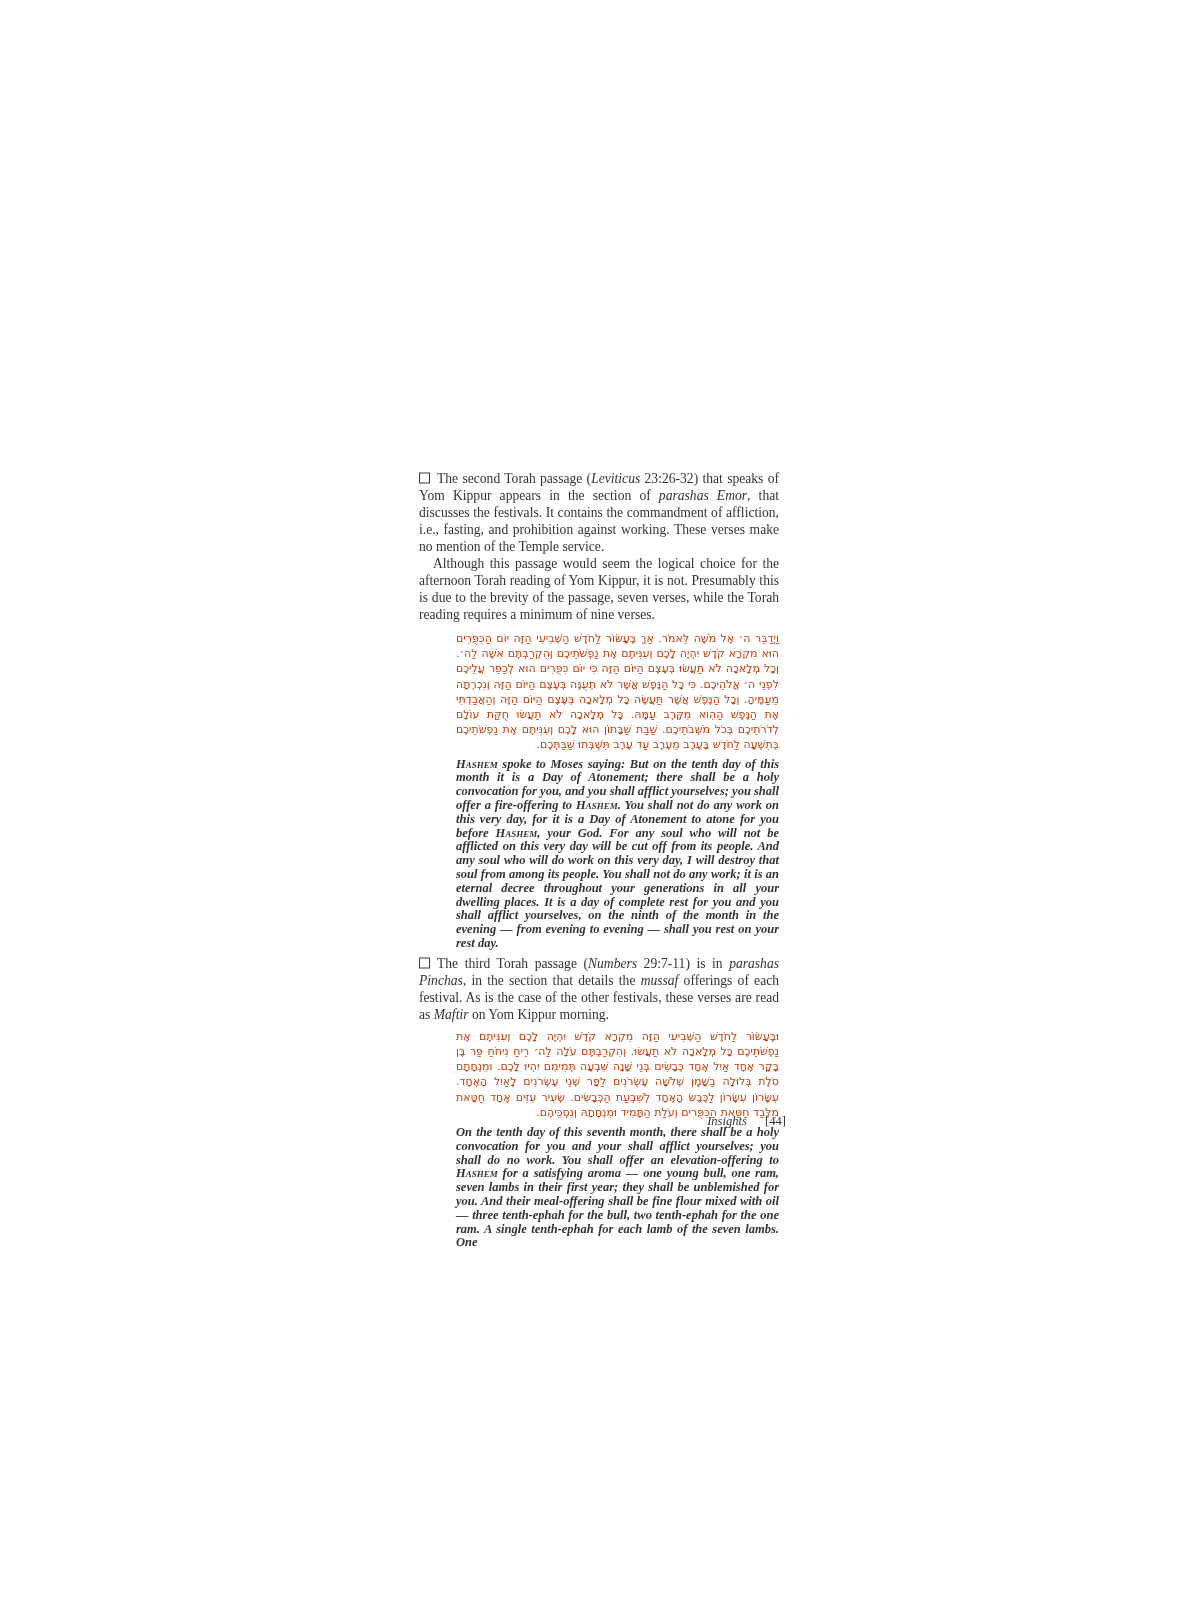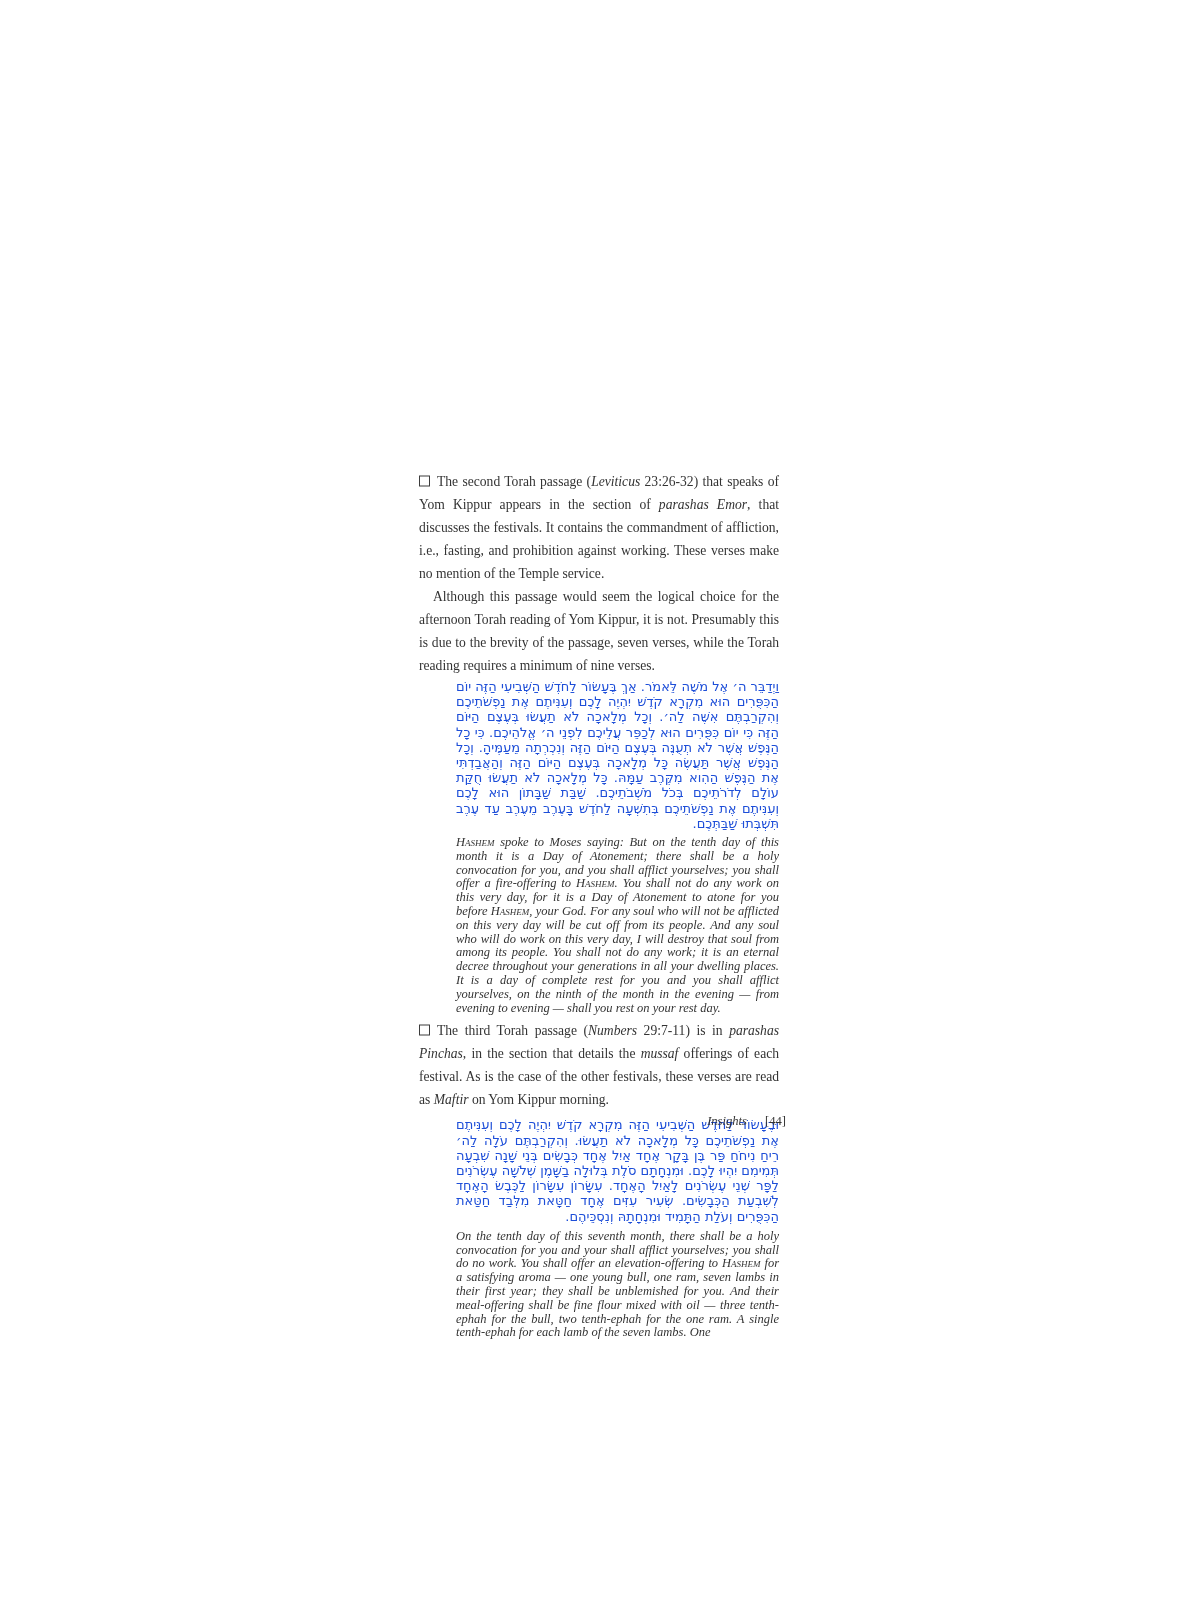--- a/index.html
+++ b/index.html
@@ -21,52 +21,53 @@
   .text-column {
     position: absolute;
     left: 419px;
     top: 470px;
     width: 360px;
     color: #333333;
     font-family: "Liberation Serif", serif;
   }
   .body-para {
     font-size: 13.6px;
-    line-height: 23px;
+    line-height: 17px;
     text-align: justify;
     margin: 0;
   }
   .body-para.indent {
     text-indent: 14px;
   }
   .checkbox {
     display: inline-block;
     width: 9px;
     height: 9px;
     border: 1.2px solid #3c3c3c;
     margin-right: 7px;
     transform: translateY(0.5px);
   }
   .heb {
     direction: rtl;
     unicode-bidi: embed;
     text-align: justify;
-    margin: 2px 0 0 37px;
+    margin: 8px 0 0 37px;
     font-family: "DejaVu Sans", sans-serif;
-    font-size: 13px;
+    font-size: 11px;
     line-height: 15.2px;
-    color: #1d4ed8;
+    color: #c2410c;
   }
   .trans {
     margin: 5px 0 0 37px;
     font-style: italic;
     font-size: 12.5px;
     line-height: 13.8px;
     text-align: justify;
     color: #333333;
+    font-weight: bold;
   }
   .it { font-style: italic; }
   .sc { font-variant: small-caps; }
   .page-footer {
     position: absolute;
     left: 426px;
     top: 1114px;
     width: 360px;
     text-align: right;
     font-family: "Liberation Serif", serif;

